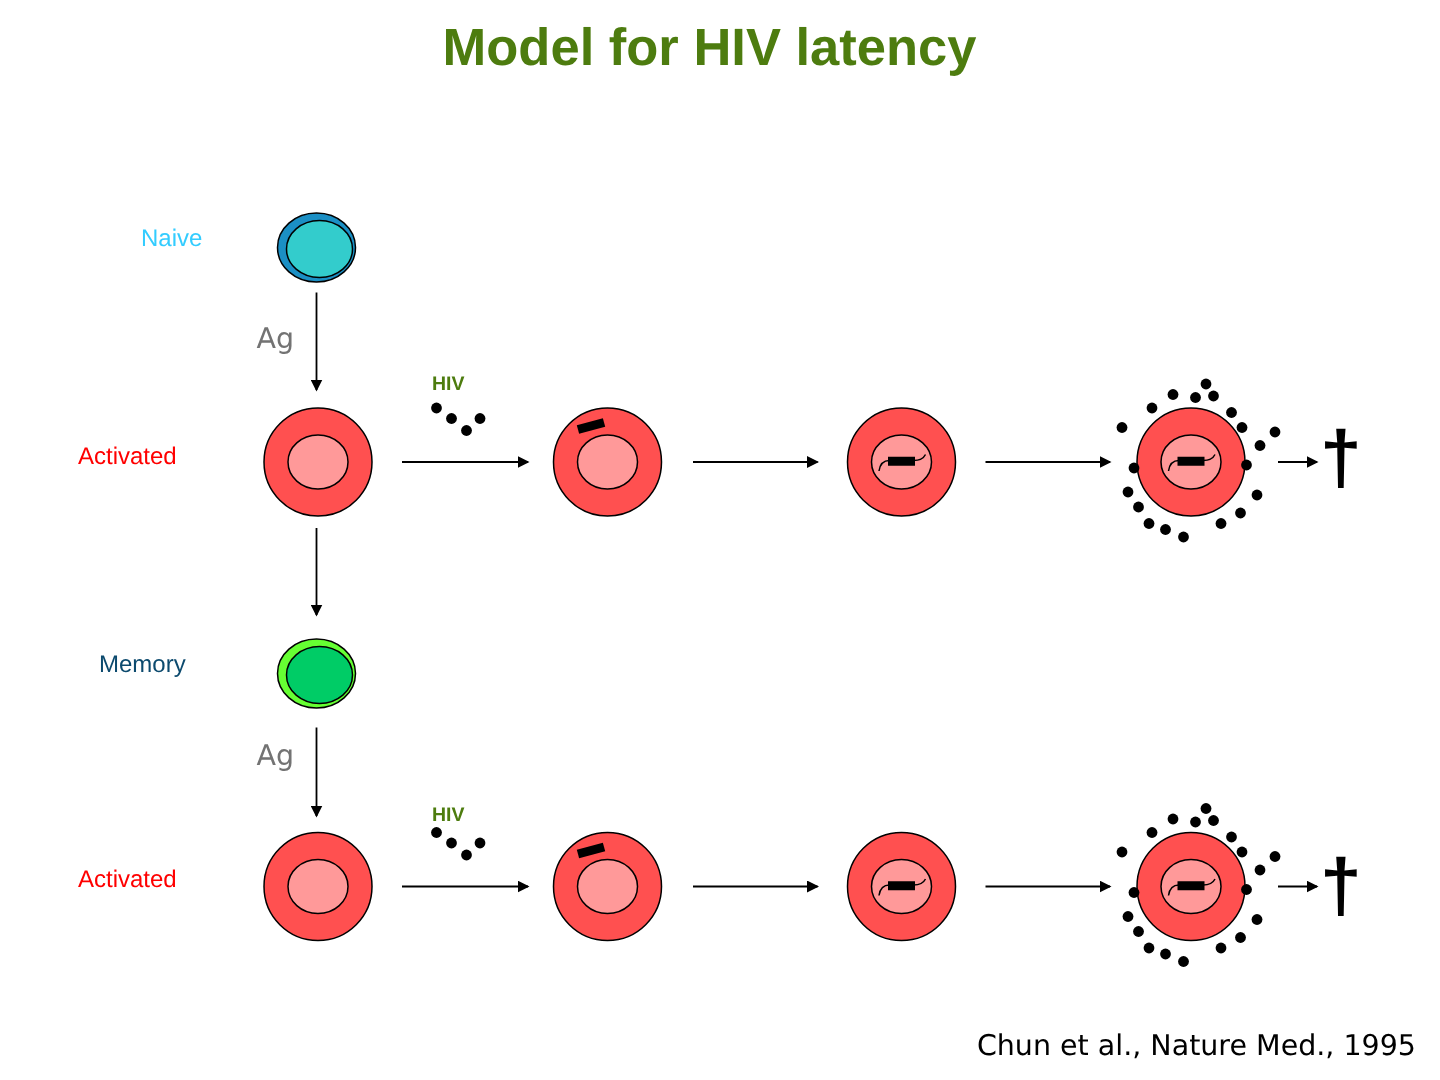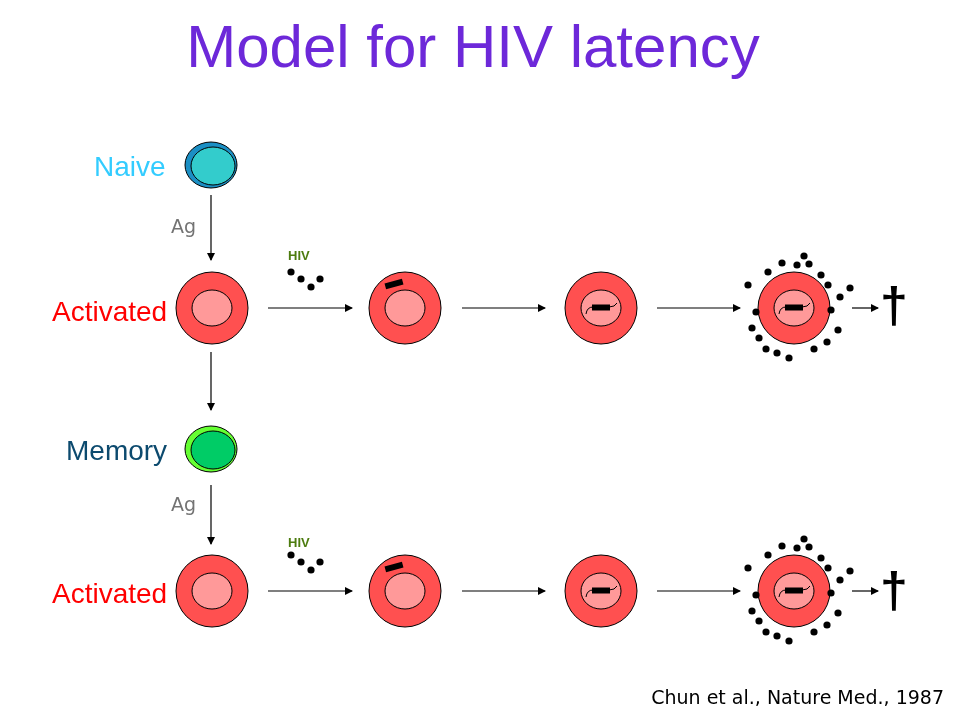--- a/index.html
+++ b/index.html
@@ -1,18 +1,18 @@
 <!DOCTYPE html>
 <html><head>
 <meta charset="utf-8">
 <style>
   html,body{margin:0;padding:0;background:#fff;}
   body{width:960px;height:720px;position:relative;overflow:hidden;font-family:"Liberation Sans",sans-serif;}
-  .title{position:absolute;left:0;top:12px;width:946px;text-align:center;font-size:60px;font-weight:normal;color:#6d28d9;}
-  .lbl{position:absolute;font-size:28px;}
+  .title{position:absolute;left:0;top:12px;width:946px;text-align:center;font-size:35px;font-weight:bold;color:#4d7c0f;}
+  .lbl{position:absolute;font-size:16px;}
   .ag{position:absolute;font-size:19px;color:#737373;font-family:"DejaVu Sans",sans-serif;}
   .hiv{position:absolute;font-size:13px;font-weight:bold;color:#4d7c0f;}
   .dagger{position:absolute;font-size:50px;font-weight:bold;color:#000;}
   .cite{position:absolute;right:16px;top:686px;font-size:19px;color:#000;font-family:"DejaVu Sans",sans-serif;}
   svg{position:absolute;left:0;top:0;}
 </style>
 </head>
 <body>
 
 <div class="title">Model for HIV latency</div>
@@ -24,21 +24,21 @@
 
 <div class="ag" style="left:171px;top:215px;">Ag</div>
 <div class="ag" style="left:171px;top:493px;">Ag</div>
 
 <div class="hiv" style="left:288px;top:248px;">HIV</div>
 <div class="hiv" style="left:288px;top:535px;">HIV</div>
 
 <div class="dagger" style="left:880px;top:276px;">†</div>
 <div class="dagger" style="left:880px;top:561px;">†</div>
 
-<div class="cite">Chun et al., Nature Med., 1987</div>
+<div class="cite">Chun et al., Nature Med., 1995</div>
 
 <svg width="960" height="720">
   <defs>
     <marker id="ah" markerWidth="8" markerHeight="8" refX="7" refY="4" orient="auto" markerUnits="userSpaceOnUse">
       <path d="M0,0 L8,4 L0,8 z" fill="#000"></path>
     </marker>
   </defs>
 
   <g>
     <ellipse cx="211" cy="165" rx="26" ry="23" fill="#1b8fc4" stroke="#000" stroke-width="1"></ellipse>

